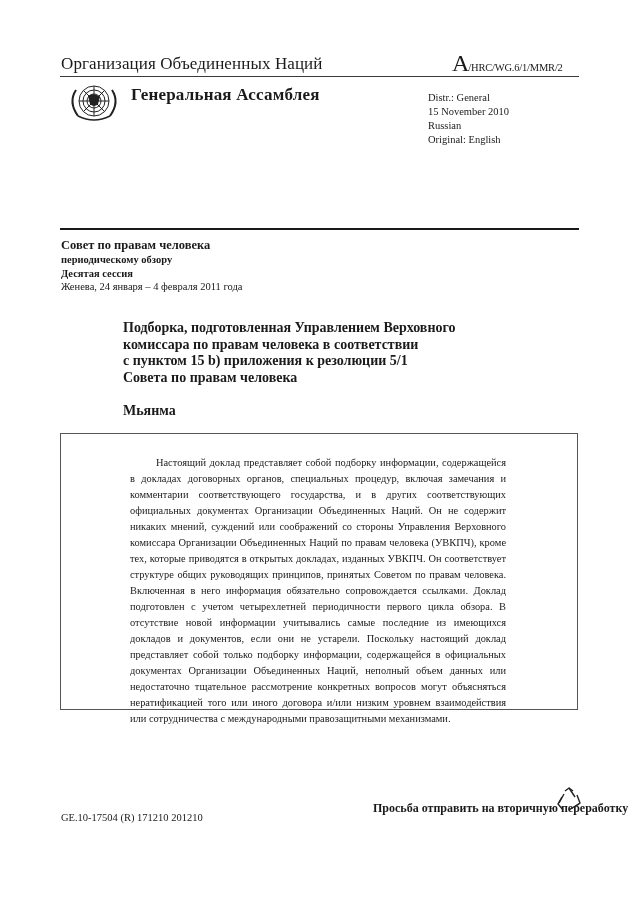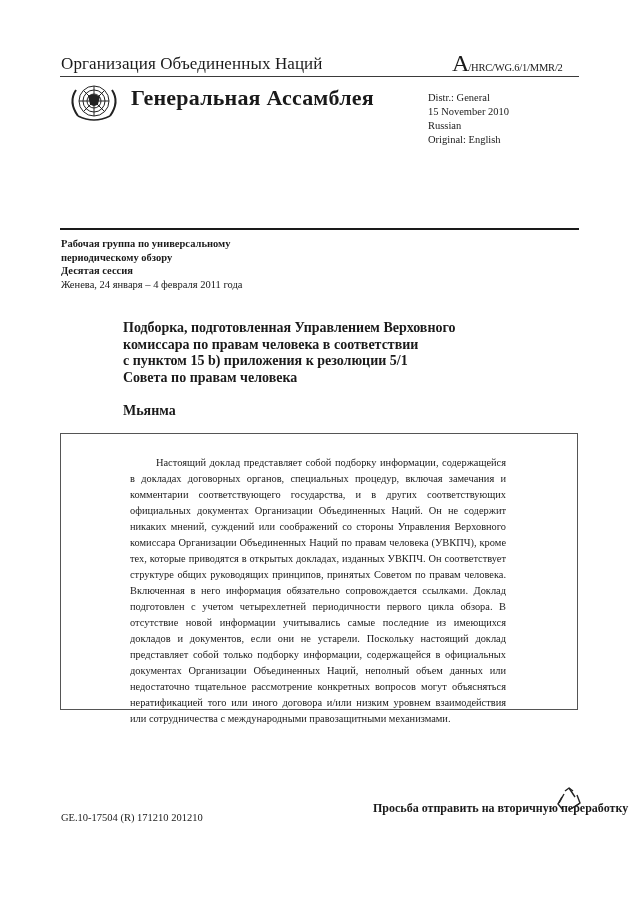--- a/index.html
+++ b/index.html
@@ -5,21 +5,21 @@
   html, body { margin: 0; padding: 0; background: #ffffff; }
   body { width: 640px; height: 905px; position: relative; overflow: hidden;
          font-family: "Liberation Serif", "DejaVu Serif", serif; color: #1a1a1a; }
   .abs { position: absolute; }
   .org-name { left: 61px; top: 54px; font-size: 17px; letter-spacing: 0.1px; }
   .symbol { left: 452px; top: 50px; white-space: nowrap; }
   .symbol .big { font-size: 24px; letter-spacing: -1px; }
   .symbol .rest { font-size: 10.5px; letter-spacing: -0.2px; }
   .rule-top { left: 60px; top: 76px; width: 519px; height: 1px; background: #3a3a3a; }
   .emblem { left: 64px; top: 80px; width: 60px; height: 44px; }
-  .body-name { left: 131px; top: 85px; font-size: 22px; font-weight: bold; letter-spacing: 0.2px; }
+  .body-name { left: 131px; top: 85px; font-size: 17px; font-weight: bold; letter-spacing: 0.2px; }
   .distr { left: 428px; top: 91px; font-size: 10.5px; line-height: 14px; }
   .rule-thick { left: 60px; top: 228px; width: 519px; height: 2px; background: #1a1a1a; }
   .council { left: 61px; top: 237px; }
   .council .c1 { font-size: 12.5px; font-weight: bold; line-height: 16px; }
   .council .c2 { font-size: 10.5px; font-weight: bold; line-height: 13.5px; }
   .council .c3 { font-size: 10.5px; line-height: 13.5px; }
   .title { left: 123px; top: 320px; font-size: 14px; font-weight: bold; line-height: 16.5px; width: 420px; }
   .country { left: 123px; top: 403px; font-size: 14px; font-weight: bold; text-align: center; }
   .frame { left: 60px; top: 433px; width: 518px; height: 277px; border: 1px solid #555; box-sizing: border-box; }
   .summary { left: 122px; top: 447px; width: 392px; font-size: 10.4px; line-height: 16px; text-align: justify; }
@@ -61,21 +61,21 @@
 <div class="abs distr">
   <div>Distr.: General</div>
   <div>15 November 2010</div>
   <div>Russian</div>
   <div>Original: English</div>
 </div>
 
 <div class="abs rule-thick"></div>
 
 <div class="abs council">
-  <div class="c2">Рабочая группа по универсальному</div>
+  <div class="c1">Совет по правам человека</div>
   <div class="c2">периодическому обзору</div>
   <div class="c2">Десятая сессия</div>
   <div class="c3">Женева, 24 января – 4 февраля 2011 года</div>
 </div>
 
 <div class="abs title">
   <div>Подборка, подготовленная Управлением Верховного</div>
   <div>комиссара по правам человека в соответствии</div>
   <div>с пунктом 15 b) приложения к резолюции 5/1</div>
   <div>Совета по правам человека</div>

